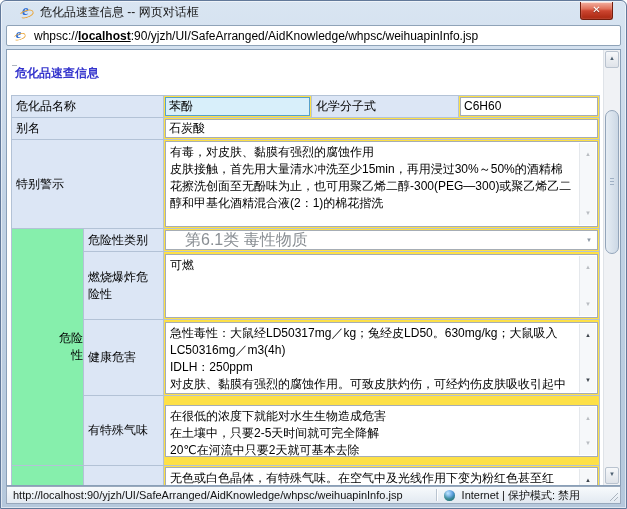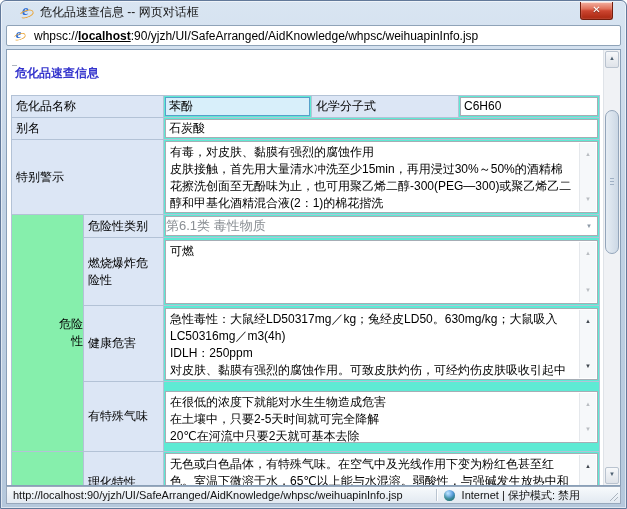--- a/index.html
+++ b/index.html
@@ -38,31 +38,31 @@
     padding:6px 3px 0 4px;box-sizing:border-box;}
   .legend-row{display:flex;align-items:flex-start;margin:1px 2px 5px 1px;flex-direction:column;}
   .legend-stub{width:5px;border-top:1px solid #adb5bf;margin-top:8px;}
   .legend{font-size:12px;font-weight:bold;color:#3434cd;padding:0 3px;line-height:15px;}
   .legend-line{flex:1;border-top:1px solid #adb5bf;margin-top:8px;}
   
   table.form{border-collapse:collapse;width:100%;table-layout:fixed;}
   td{border:1px solid #b3c2d6;font-size:12px;padding:0;vertical-align:middle;color:#000;}
   td.lbl{background:#dce6f5;text-align:left;padding:0 4px;}
   td.grp{background:#86efac;text-align:right;padding-left:37px;}
-  td.valcell{padding:1px;background:#5eead4;}
+  td.valcell{padding:1px;background:#fde047;}
   .ibox{height:17px;border:1px solid #a6adb5;background:#fff;font-size:12px;line-height:17px;
     padding:0 3px;overflow:hidden;white-space:nowrap;}
   .ibox.hl{background:#d8effa;border-color:#56a0ca;}
   .selbox{height:18px;border:1px solid #a6adb5;background:#fff;position:relative;line-height:18px;
-    padding:0 18px 0 0;color:#8a8f94;font-size:13px;overflow:hidden;}
+    padding:0 18px 0 19px;color:#8a8f94;font-size:16px;overflow:hidden;}
   .dd{position:absolute;right:3px;top:0;bottom:0;width:10px;}
   .dd::before{content:"▼";font-size:6px;color:#8d99a6;line-height:18px;display:block;text-align:center;}
   .tbox{position:relative;border:1px solid #a6adb5;background:#fff;font-size:12px;line-height:17px;
     padding:2px 24px 2px 4px;white-space:pre-line;overflow:hidden;box-sizing:border-box;}
-  .hx66{height:72px}.hx64{height:64px}.hx72{height:72px}.hx68{height:52px}.hx56{height:58px}
+  .hx66{height:86px}.hx64{height:64px}.hx72{height:72px}.hx68{height:52px}.hx56{height:58px}
   .mini-sb{position:absolute;top:1px;bottom:1px;right:1px;width:16px;background:#f6f8fa;border-left:1px solid #e5e8ec;}
   .mini-sb .ar{position:absolute;left:0;right:0;text-align:center;font-size:6px;color:#b9bdc2;}
   .mini-sb .ar.up{top:3px}.mini-sb .ar.down{bottom:3px}
   .mini-sb .ar.up::before{content:"▲"}.mini-sb .ar.down::before{content:"▼"}
   .mini-sb.active .ar{color:#3f464e;}
   
   .vscroll{position:absolute;top:0;right:0;width:17px;bottom:0;background:#f0f2f5;
     border-left:1px solid #dfe3e8;box-sizing:border-box;}
   .sb-btn{position:absolute;left:1px;right:1px;height:15px;
     background:linear-gradient(180deg,#f6f8fa,#dfe3e9);border:1px solid #b9c3cf;border-radius:2px;}

